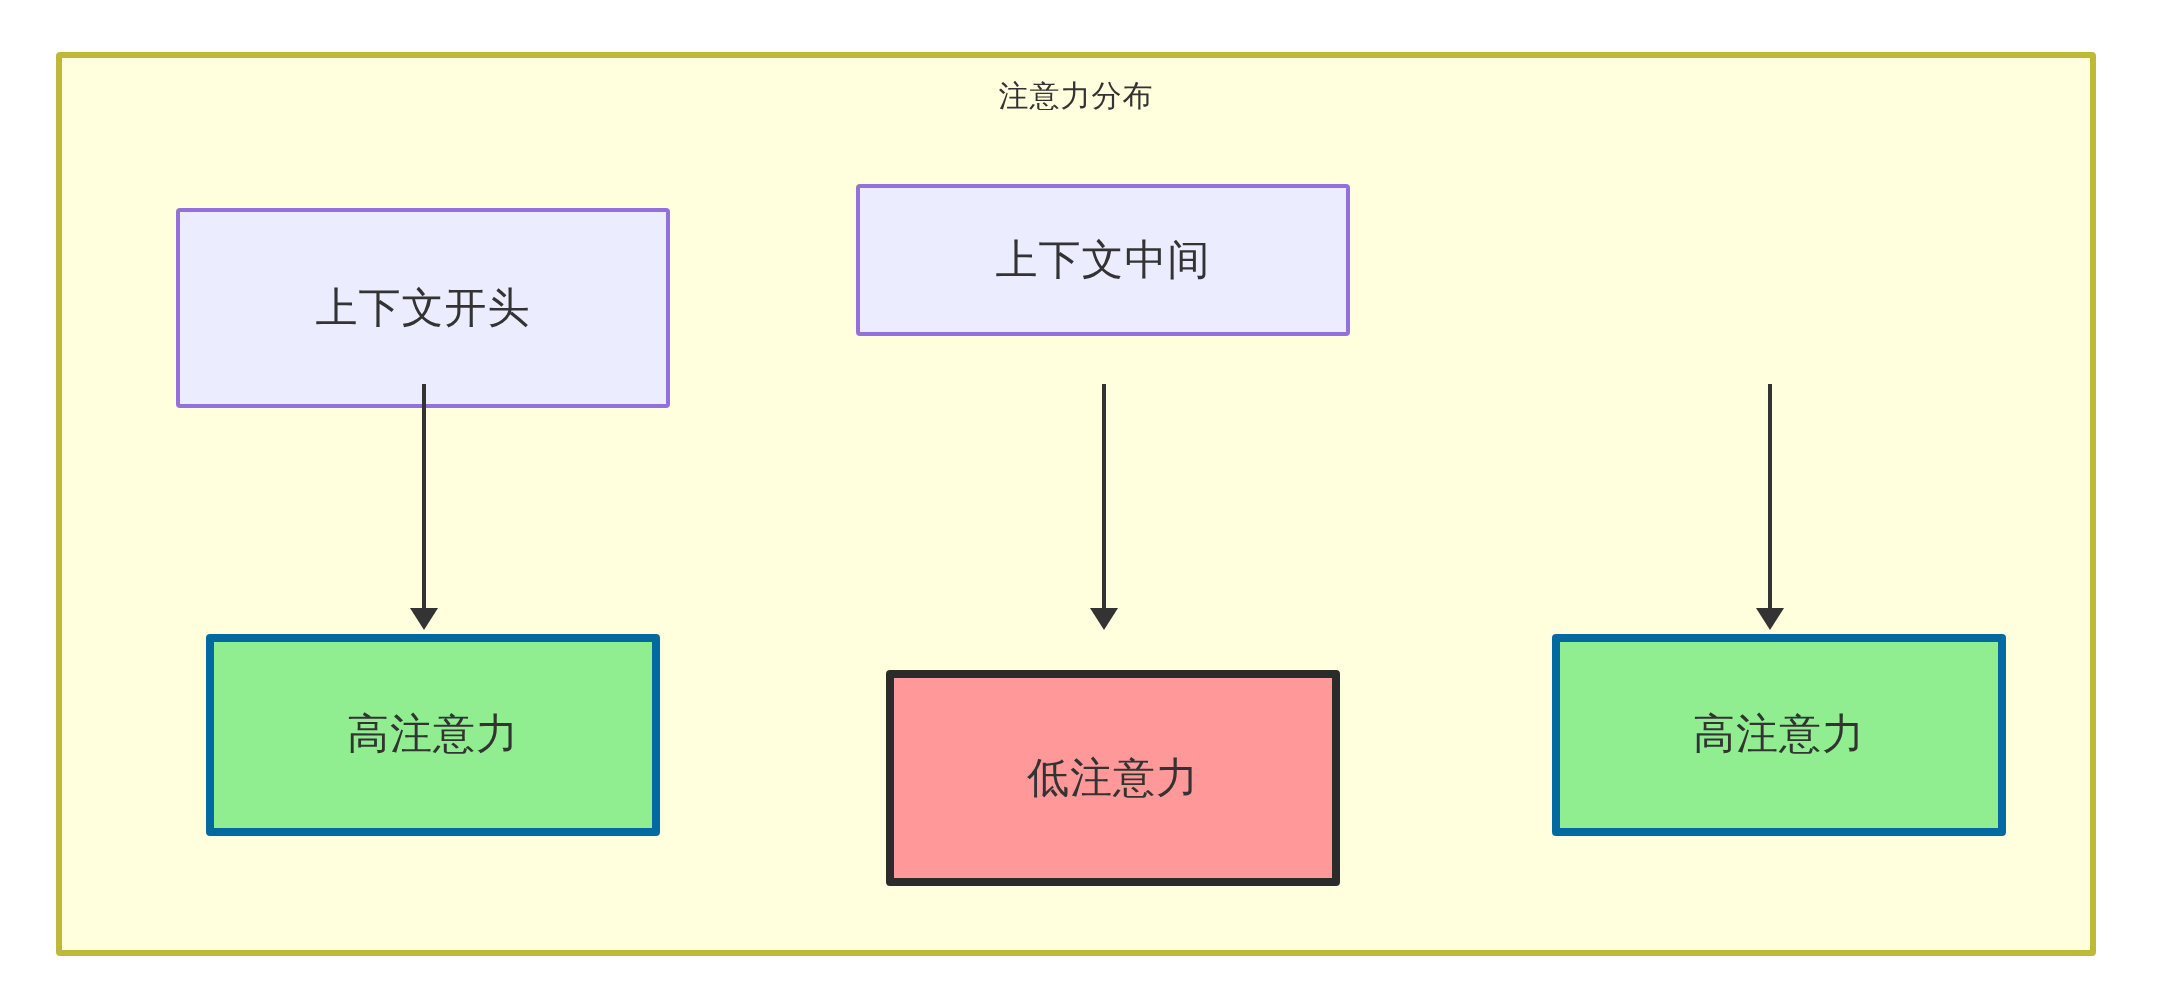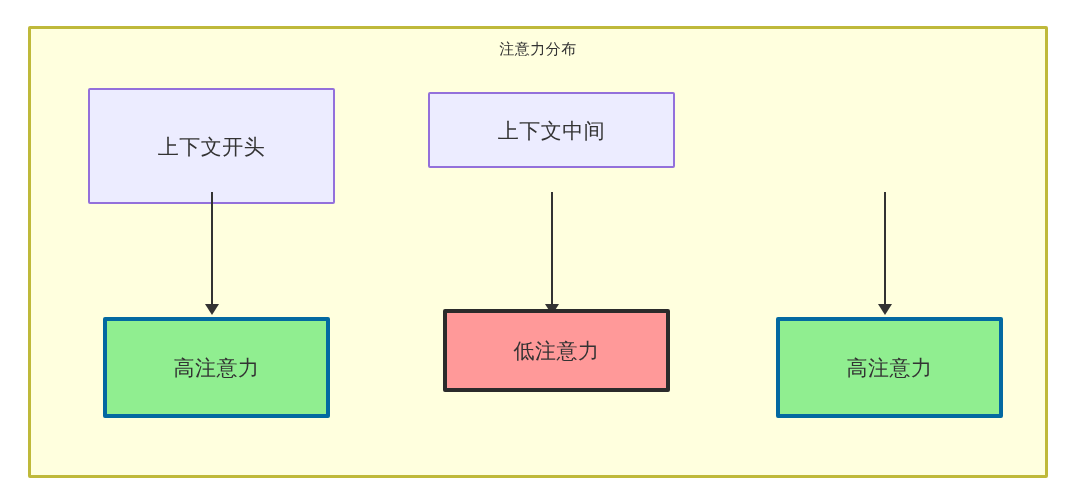--- a/index.html
+++ b/index.html
@@ -101,21 +101,21 @@
 </style>
 </head>
 <body>
 
 <div id="canvas">
 
   <div class="subgraph">
     <div class="subgraph-title">注意力分布</div>
   </div>
 
-  <div class="node source" style="left:88px; top:88px; width:247px; height:116px;">
+  <div class="node source" style="left:88px; top:104px; width:247px; height:100px;">
     <span>上下文开头</span>
   </div>
 
   <div class="edge" style="left:211px; top:192px; height:123px;">
     <div class="edge-line" style="height:112px;"></div>
     <div class="edge-head" style="top:112px;"></div>
   </div>
 
   <div class="node high" style="left:103px; top:317px; width:227px; height:101px;">
     <span>高注意力</span>
@@ -123,21 +123,21 @@
 
   <div class="node source" style="left:428px; top:92px; width:247px; height:76px;">
     <span>上下文中间</span>
   </div>
 
   <div class="edge" style="left:551px; top:192px; height:123px;">
     <div class="edge-line" style="height:112px;"></div>
     <div class="edge-head" style="top:112px;"></div>
   </div>
 
-  <div class="node low" style="left:443px; top:309px; width:227px; height:83px;">
+  <div class="node low" style="left:443px; top:335px; width:227px; height:108px;">
     <span>低注意力</span>
   </div>
 
 
   <div class="edge" style="left:884px; top:192px; height:123px;">
     <div class="edge-line" style="height:112px;"></div>
     <div class="edge-head" style="top:112px;"></div>
   </div>
 
   <div class="node high" style="left:776px; top:317px; width:227px; height:101px;">

